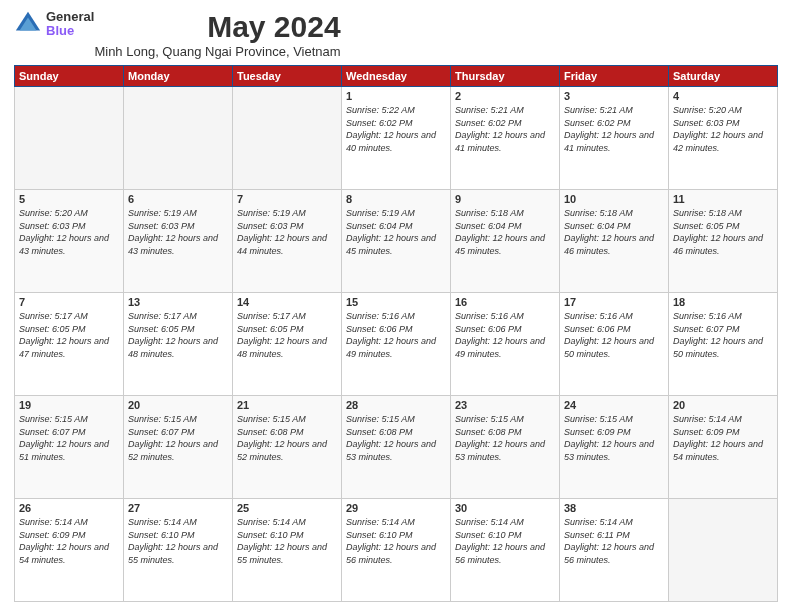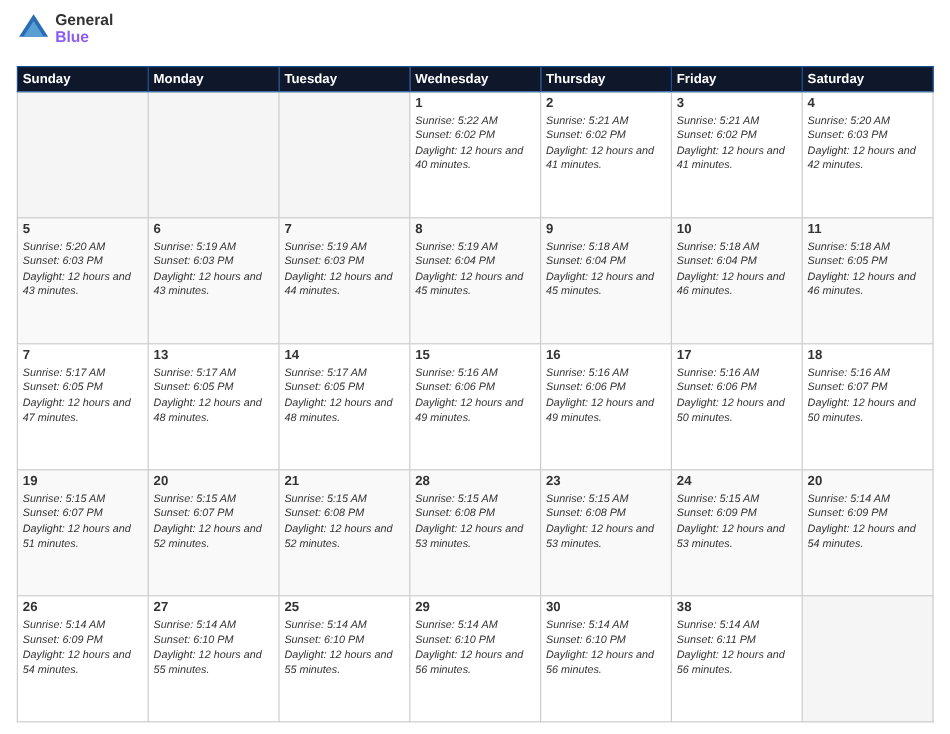--- a/index.html
+++ b/index.html
@@ -14,21 +14,21 @@
       width: 792px;
       height: 612px;
       padding: 10px 14px;
       display: flex;
       flex-direction: column;
     }
     .header {
       display: flex;
       justify-content: flex-start;
       align-items: flex-start;
-      margin-bottom: 16px;
+      margin-bottom: 6px;
     }
     .logo {
       display: flex;
       align-items: center;
       gap: 4px;
     }
     .logo-text {
       display: flex;
       flex-direction: column;
       line-height: 1.1;
@@ -60,21 +60,21 @@
       color: #333;
     }
     .calendar {
       flex: 1;
       border: 1px solid #ccc;
       border-collapse: collapse;
       width: 100%;
       table-layout: fixed;
     }
     .calendar th {
-      background-color: #0f172a;
+      background-color: #b91c1c;
       color: #fff;
       font-size: 11px;
       font-weight: bold;
       padding: 4px 4px;
       text-align: left;
       border: 1px solid #1a5090;
     }
     .calendar td {
       vertical-align: top;
       padding: 3px 4px;
@@ -111,20 +111,24 @@
     <div class="logo">
       <svg class="logo-icon" viewBox="0 0 30 30">
         <polygon points="15,2 28,22 2,22" fill="#2a6db5"></polygon>
         <polygon points="15,8 24,22 6,22" fill="#5a9fd4"></polygon>
       </svg>
       <div class="logo-text">
         <span class="logo-general">General</span>
         <span class="logo-blue">Blue</span>
       </div>
     </div>
+    <div class="title-section">
+      <div class="main-title">May 2024</div>
+      <div class="subtitle">Minh Long, Quang Ngai Province, Vietnam</div>
+    </div>
   </div>
 
   <table class="calendar">
     <thead>
       <tr>
       <th>Sunday</th>
           <th>Monday</th>
           <th>Tuesday</th>
           <th>Wednesday</th>
           <th>Thursday</th>

